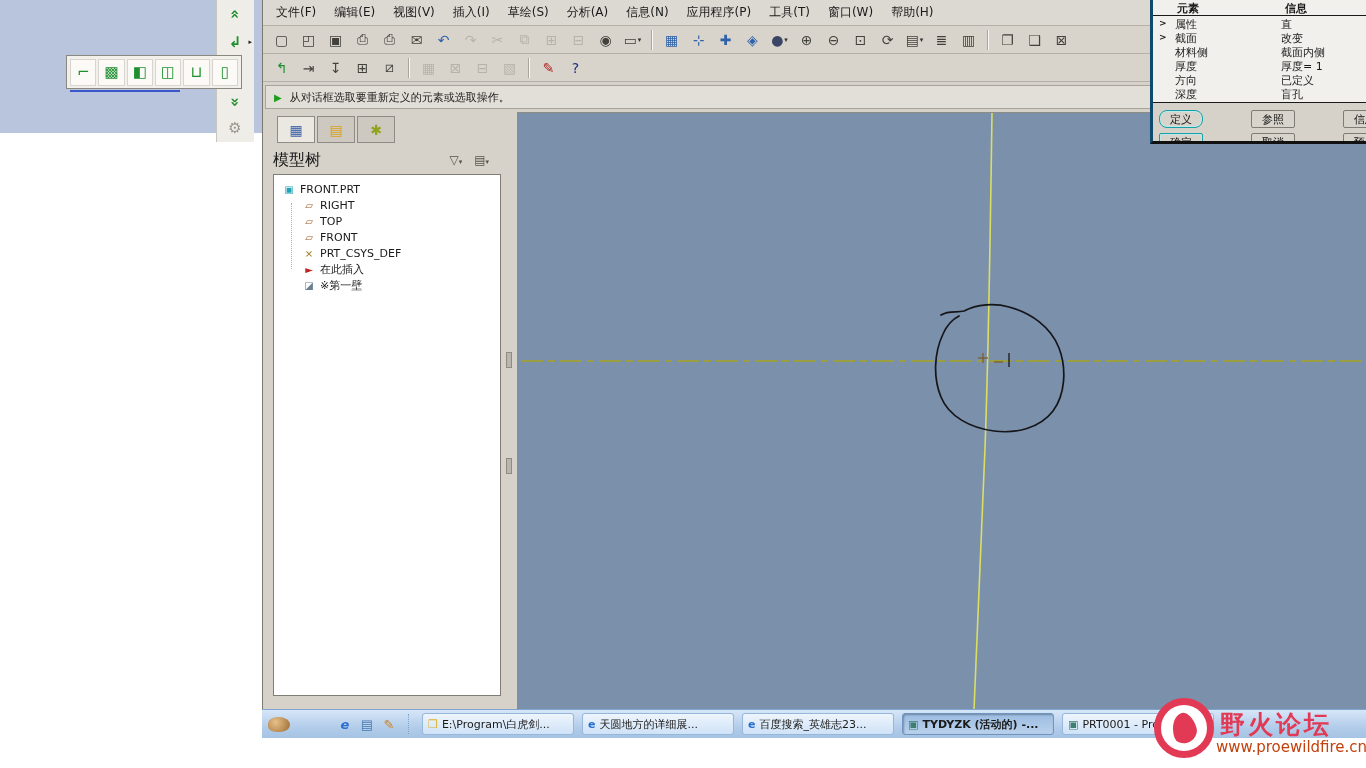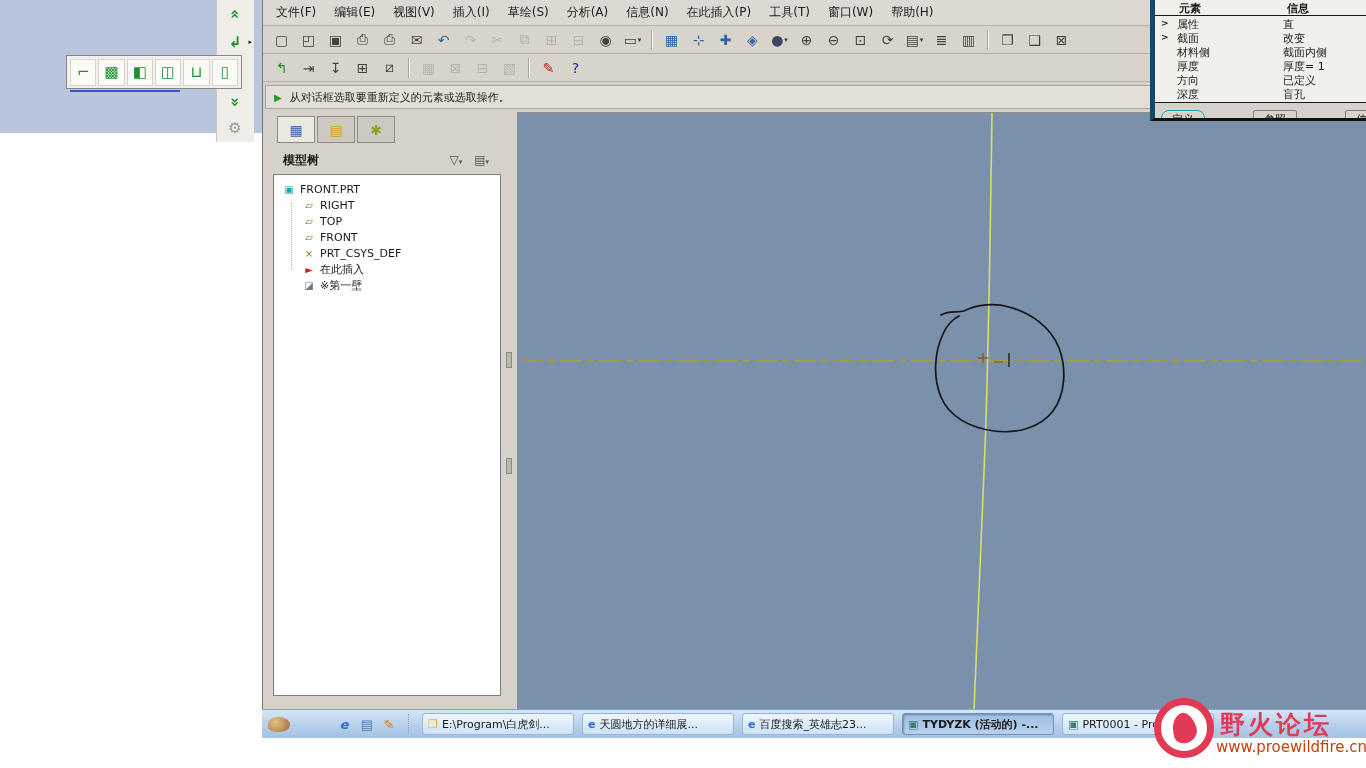--- a/index.html
+++ b/index.html
@@ -30,39 +30,39 @@
   .tbtn .caret{font-size:7px;margin-left:1px;color:#333;}
   .tdiv{width:2px;height:20px;border-left:1px solid #a8a49c;border-right:1px solid #fbfaf7;margin:0 5px;}
   #message-bar{position:absolute;left:2px;top:85px;width:1100px;height:24px;background:#e2dfd8;border:1px solid #a8a49c;display:flex;align-items:center;padding-left:8px;font-size:11px;}
   #msg-ico{color:#1f9f1f;font-size:10px;margin-right:8px;}
 
   
   #nav-tabs{position:absolute;left:14px;top:116px;display:flex;gap:2px;}
   .navtab{width:38px;height:27px;border:1px solid #8f8c85;background:#cdc9c1;display:flex;align-items:center;justify-content:center;font-size:14px;}
   .navtab.active{background:#ebe8e1;}
   #tree-header{position:absolute;left:10px;top:148px;width:228px;height:24px;display:flex;align-items:center;background:#d6d2ca;}
-  #tree-title{font-size:12px;font-weight:bold;margin-left:10px;flex:1;}
+  #tree-title{font-size:16px;font-weight:normal;flex:1;}
   .hdr-ic{font-size:12px;color:#55524b;margin-right:12px;}
   .hdr-ic .caret{font-size:7px;}
   #treebox{position:absolute;left:10px;top:174px;width:228px;height:522px;background:#ffffff;border:1px solid #7f7d76;padding-top:6px;overflow:hidden;}
   #tree-guide{position:absolute;left:17px;top:28px;height:66px;border-left:1px dotted #b0ada5;}
   .tree-item{height:16px;display:flex;align-items:center;font-size:11px;padding-left:8px;white-space:nowrap;}
   .tree-item.child{padding-left:28px;}
   .tree-ico{width:14px;font-size:10px;margin-right:4px;text-align:center;}
 
   
   #sash{position:absolute;left:238px;top:112px;width:16px;height:597px;background:#d6d2ca;}
   #sash .grip{position:absolute;left:5px;width:6px;height:16px;background:#bab6ae;border:1px solid #8f8c85;}
   #sash .grip.g1{top:240px;}
   #sash .grip.g2{top:346px;}
   #canvas-area{position:absolute;left:254px;top:112px;width:850px;height:597px;background:#7b90aa;border-top:1px solid #8e8b84;}
   #canvas-area svg{display:block;width:850px;height:597px;}
 
   
-  #dialog{position:absolute;left:1150px;top:0;width:216px;height:121px;background:#d6d2ca;border-left:5px solid #0c4a6e;border-bottom:3px solid #111;overflow:hidden;z-index:40;}
+  #dialog{position:absolute;left:1150px;top:0;width:216px;height:144px;background:#d6d2ca;border-left:3px solid #0c4a6e;border-bottom:3px solid #111;overflow:hidden;z-index:40;}
   #dlg-table{position:absolute;left:0;top:0;width:100%;height:102px;background:#f2f0ec;}
   #dlg-head{position:absolute;top:1px;left:0;width:100%;height:14px;font-size:11px;font-weight:bold;}
   .dlg-h1{position:absolute;left:24px;}
   .dlg-h2{position:absolute;left:132px;}
   #dlg-headline{position:absolute;top:15px;left:0;width:100%;height:1px;background:#1a1a1a;}
   #dlg-rows{position:absolute;top:17px;left:0;width:100%;}
   .dlg-row{position:relative;height:14px;font-size:11px;}
   .dlg-exp{position:absolute;left:6px;top:1px;font-size:9px;font-weight:bold;}
   .dlg-label{position:absolute;left:22px;}
   .dlg-value{position:absolute;left:128px;}
@@ -132,21 +132,21 @@
 
 <div id="app">
   <div id="menubar">
       <span class="menu-item">文件(F)</span>
       <span class="menu-item">编辑(E)</span>
       <span class="menu-item">视图(V)</span>
       <span class="menu-item">插入(I)</span>
       <span class="menu-item">草绘(S)</span>
       <span class="menu-item">分析(A)</span>
       <span class="menu-item">信息(N)</span>
-      <span class="menu-item">在此插入(P)</span>
+      <span class="menu-item">应用程序(P)</span>
       <span class="menu-item">工具(T)</span>
       <span class="menu-item">窗口(W)</span>
       <span class="menu-item">帮助(H)</span>
     </div>
   <div id="toolbar-main" class="toolbar">
       <span class="tbtn">
         <span>▢</span>
       </span>
       <span class="tbtn">
         <span>◰</span>

